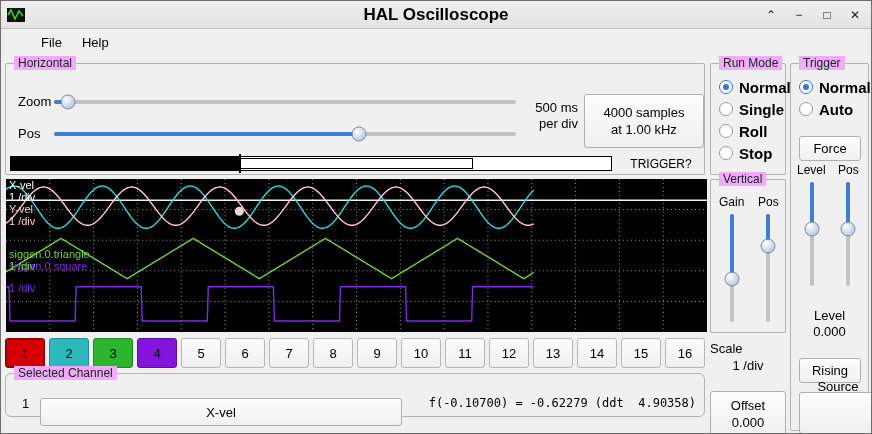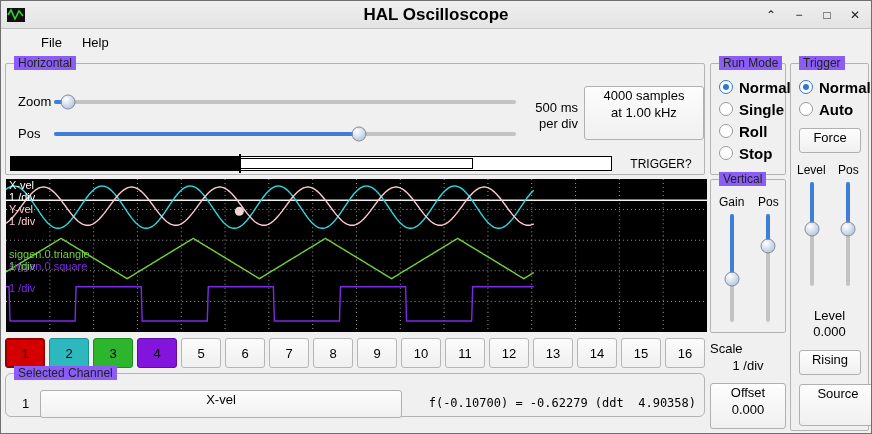--- a/index.html
+++ b/index.html
@@ -20,29 +20,29 @@
     font-weight:bold; font-size:17px; pointer-events:none; }
   .win-controls { position:absolute; right:8px; top:0; height:28px;
     display:flex; align-items:center; gap:12px; font-size:12px; color:#1a1a1a; }
   .win-btn { width:16px; text-align:center; cursor:default; line-height:16px; }
   
   .menubar { position:absolute; left:0; top:29px; width:870px; height:25px;
     display:flex; align-items:center; padding-left:8px; gap:4px; background:#f0f0f0;margin-left:24px; }
   .menu-item { padding:3px 8px; border-radius:3px; }
   
   .groupbox { position:absolute; border:1px solid #b4b4b4; border-radius:2px; }
-  .gb-title { position:absolute; top:-8px; left:8px; background:#8b5cf6;
+  .gb-title { position:absolute; top:-8px; left:8px; background:#f0abfc;
     padding:0 4px; font-size:12px; color:#222; line-height:14px; }
   .lbl { position:absolute; font-size:13px; line-height:16px; }
   .small-lbl { font-size:12px; }
   
   .btn { position:absolute; background:linear-gradient(#fdfdfd,#f0f0f0);
     border:1px solid #b0b0b0; border-radius:3px;
-    display:flex; flex-direction:column; align-items:center; 
-    font-size:13px; line-height:17px; text-align:center; }
+    display:flex; flex-direction:column; align-items:center; justify-content:center;
+    font-size:13px; line-height:17px; text-align:center;margin-top:8px; }
   
   .hslider { position:absolute; height:16px; }
   .hslider .track { position:absolute; left:0; right:0; top:6px; height:4px;
     background:#c3c3c3; border-radius:2px; }
   .hslider .fill { position:absolute; left:0; top:6px; height:4px;
     background:#3d7fd6; border-radius:2px; }
   .hslider .handle { position:absolute; top:8px; width:15px; height:15px;
     border-radius:50%; border:1px solid #7d8ca0;
     background:radial-gradient(circle at 35% 30%, #ffffff, #cdd9e8 55%, #a4b7ce);
     transform:translate(-50%,-50%); }

